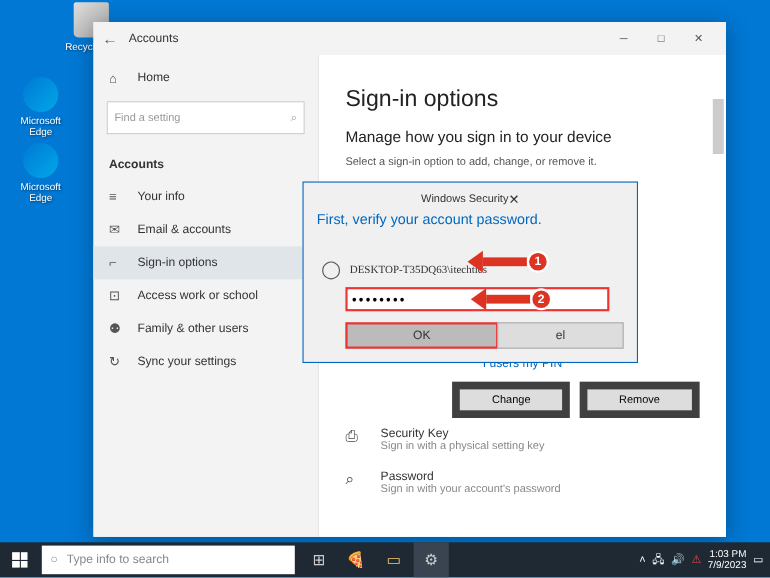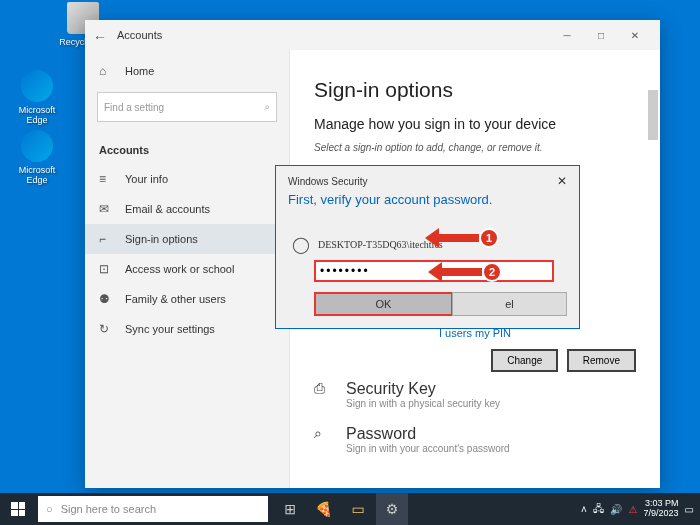--- a/index.html
+++ b/index.html
@@ -22,32 +22,32 @@
 .home-row,.nav-item{display:flex;align-items:center;padding:8px 14px;font-size:11px;color:#333;gap:12px;}
 .home-row{padding:6px 14px;}
 .nav-item.sel{background:#e0e5ea;}
 .search-box{margin:8px 12px;border:1px solid #ccc;background:white;height:26px;display:flex;align-items:center;padding:14px 6px;font-size:10px;color:#999;justify-content:space-between;}
 .section-label{padding:14px 14px 8px;font-size:11px;font-weight:600;color:#333;}
 .nav-icon{width:14px;display:inline-block;font-size:12px;color:#555;}
 
 .main{flex:1;background:white;padding:28px 24px 10px;overflow:hidden;position:relative;}
 .main h1{font-size:21px;font-weight:400;color:#222;margin-bottom:14px;}
 .main h2{font-size:14px;font-weight:400;color:#222;margin-bottom:10px;}
-.main .sub{font-size:10px;color:#555;margin-bottom:10px;font-style:italic;}
+.main .sub{font-size:10px;color:#555;margin-bottom:10px;}
 .option{display:flex;gap:12px;padding:8px 0;align-items:flex-start;}
 .option .oi{width:20px;font-size:14px;color:#444;}
-.option .ot{font-size:16px;color:#333;}
+.option .ot{font-size:11px;color:#333;}
 .option .od{font-size:10px;color:#888;}
 .pinlink{color:#0067c0;font-size:11px;text-align:center;margin:10px 0;}
 .btnrow{text-align:right;margin-top:6px;}
-.btnrow button{background:#ddd;border:2px solid #404040;font-size:10px;padding:4px 14px;margin-left:4px;text-align:right;}
+.btnrow button{background:#ddd;border:7px solid #404040;font-size:10px;padding:4px 29px;margin-left:4px;text-align:right;}
 .scrollbar{position:absolute;right:2px;top:40px;width:10px;height:50px;background:#ccc;}
 
 .dialog{position:absolute;left:275px;top:165px;width:305px;background:#f0f0f0;border:1px solid #0067c0;padding:8px 12px 12px;z-index:10;}
-.dialog .dheader{display:flex;justify-content:space-between;align-items:center;font-size:10px;color:#333;margin-bottom:4px;}
+.dialog .dheader{display:flex;justify-content:center;align-items:center;font-size:10px;color:#333;margin-bottom:4px;}
 .dialog .dtitle{font-size:13px;color:#0067c0;margin-bottom:28px;}
 .dialog .drow{display:flex;align-items:center;gap:8px;margin:6px 0 6px 4px;}
 .dialog .ui{font-size:16px;color:#555;}
 .dialog .uname{font-size:10px;color:#333;font-family:Liberation Serif, serif;}
 .dialog input[type=password]{width:240px;margin-left:26px;height:22px;border:2px solid #e33;background:white;font-size:12px;padding:0 4px;letter-spacing:2px;}
 .dialog .okrow{display:flex;margin-top:10px;margin-left:26px;gap:0;}
 .dialog .okbtn{width:145px;height:24px;background:#bbb;border:2px solid #e33;font-size:11px;color:#333;display:flex;align-items:center;justify-content:center;}
 .dialog .cancelbtn{width:120px;height:24px;background:#ddd;border:1px solid #aaa;font-size:11px;color:#333;display:flex;align-items:center;justify-content:center;margin-left:-1px;}
 .dialog .close{font-size:12px;cursor:default;}
 
@@ -143,21 +143,21 @@
       <div style="height:120px;"></div>
       <div class="pinlink">I users my PIN</div>
       <div class="btnrow">
         <button>Change</button>
         <button>Remove</button>
       </div>
       <div class="option">
         <div class="oi">⎙</div>
         <div>
             <div class="ot">Security Key</div>
-            <div class="od">Sign in with a physical security key</div>
+            <div class="od">Sign in with a physical setting key</div>
           </div>
       </div>
       <div class="option">
         <div class="oi">⌕</div>
         <div>
             <div class="ot">Password</div>
             <div class="od">Sign in with your account's password</div>
           </div>
       </div>
     </div>
@@ -196,32 +196,32 @@
   <div class="start">
     <div class="winlogo">
         <div></div>
         <div></div>
         <div></div>
         <div></div>
       </div>
   </div>
   <div class="searchbar">
     <span>○</span>
-    <span>Sign here to search</span>
+    <span>Type info to search</span>
   </div>
   <div class="tbicons">
     <div style="color:#ccc;">⊞</div>
     <div>🍕</div>
     <div style="color:#f5c96b;">▭</div>
     <div style="color:#ccc;background:#3a4450;">⚙</div>
   </div>
   <div class="tray">
     <span class="ic">˄</span>
     <span class="ic">🖧</span>
     <span class="ic">🔊</span>
     <span class="ic" style="color:#e44;">⚠</span>
     <div class="clock">
-      <div>3:03 PM</div>
+      <div>1:03 PM</div>
       <div>7/9/2023</div>
     </div>
     <span class="ic">▭</span>
   </div>
 </div>
 
 </body></html>

